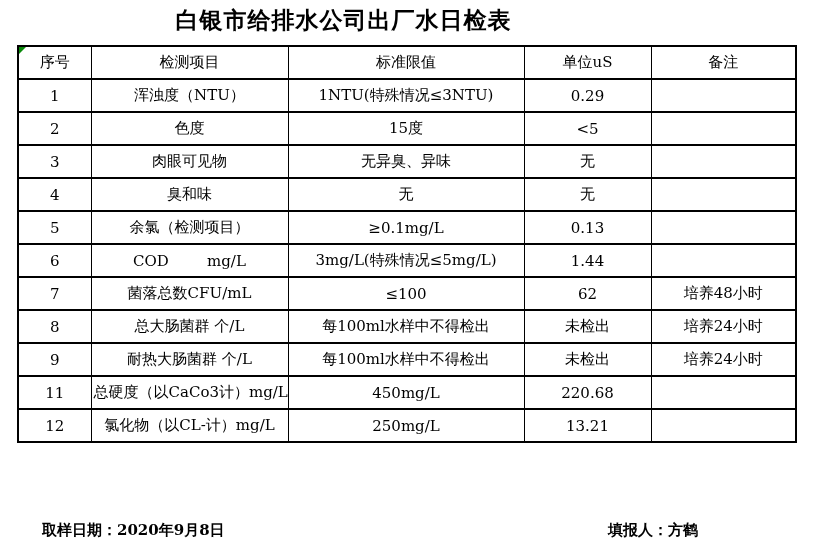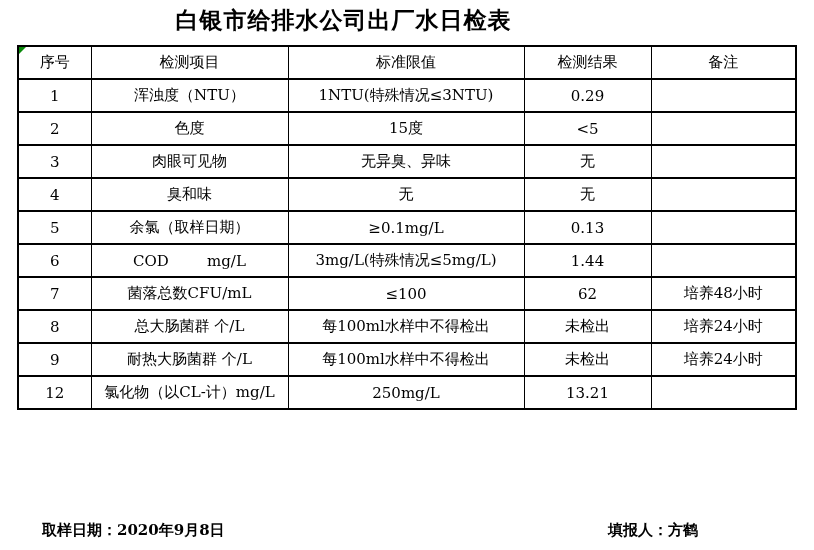--- a/index.html
+++ b/index.html
@@ -50,21 +50,21 @@
       <col style="width: 197px;">
       <col style="width: 236px;">
       <col style="width: 127px;">
       <col style="width: 145px;">
     </colgroup>
   <thead>
     <tr>
       <th>序号</th>
       <th>检测项目</th>
       <th>标准限值</th>
-      <th>检测结果</th>
+      <th>单位uS</th>
       <th>备注</th>
     </tr>
   </thead>
   <tbody id="table-body">
       <tr>
         <td>1</td>
         <td>浑浊度（NTU）</td>
         <td>1NTU(特殊情况≤3NTU)</td>
         <td>0.29</td>
         <td></td>
@@ -85,21 +85,21 @@
       </tr>
       <tr>
         <td>4</td>
         <td>臭和味</td>
         <td>无</td>
         <td>无</td>
         <td></td>
       </tr>
       <tr>
         <td>5</td>
-        <td>余氯（取样日期）</td>
+        <td>余氯（检测项目）</td>
         <td>≥0.1mg/L</td>
         <td>0.13</td>
         <td></td>
       </tr>
       <tr>
         <td>6</td>
         <td>COD        mg/L</td>
         <td>3mg/L(特殊情况≤5mg/L)</td>
         <td>1.44</td>
         <td></td>
@@ -119,20 +119,27 @@
         <td>培养24小时</td>
       </tr>
       <tr>
         <td>9</td>
         <td>耐热大肠菌群 个/L</td>
         <td>每100ml水样中不得检出</td>
         <td>未检出</td>
         <td>培养24小时</td>
       </tr>
       <tr>
+        <td>11</td>
+        <td>总硬度（以CaCo3计）mg/L</td>
+        <td>450mg/L</td>
+        <td>220.68</td>
+        <td></td>
+      </tr>
+      <tr>
         <td>12</td>
         <td>氯化物（以CL-计）mg/L</td>
         <td>250mg/L</td>
         <td>13.21</td>
         <td></td>
       </tr>
     </tbody>
 </table>
 
 <div class="corner-marker" style="--marker: #0a8a0a;"></div>

